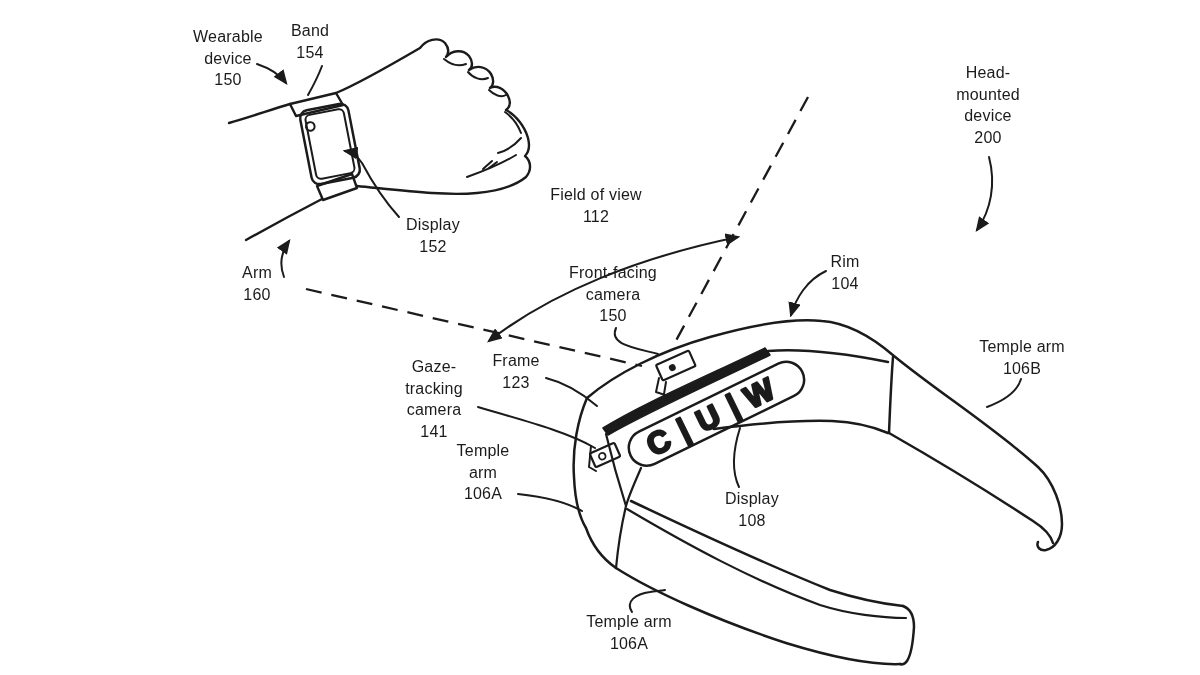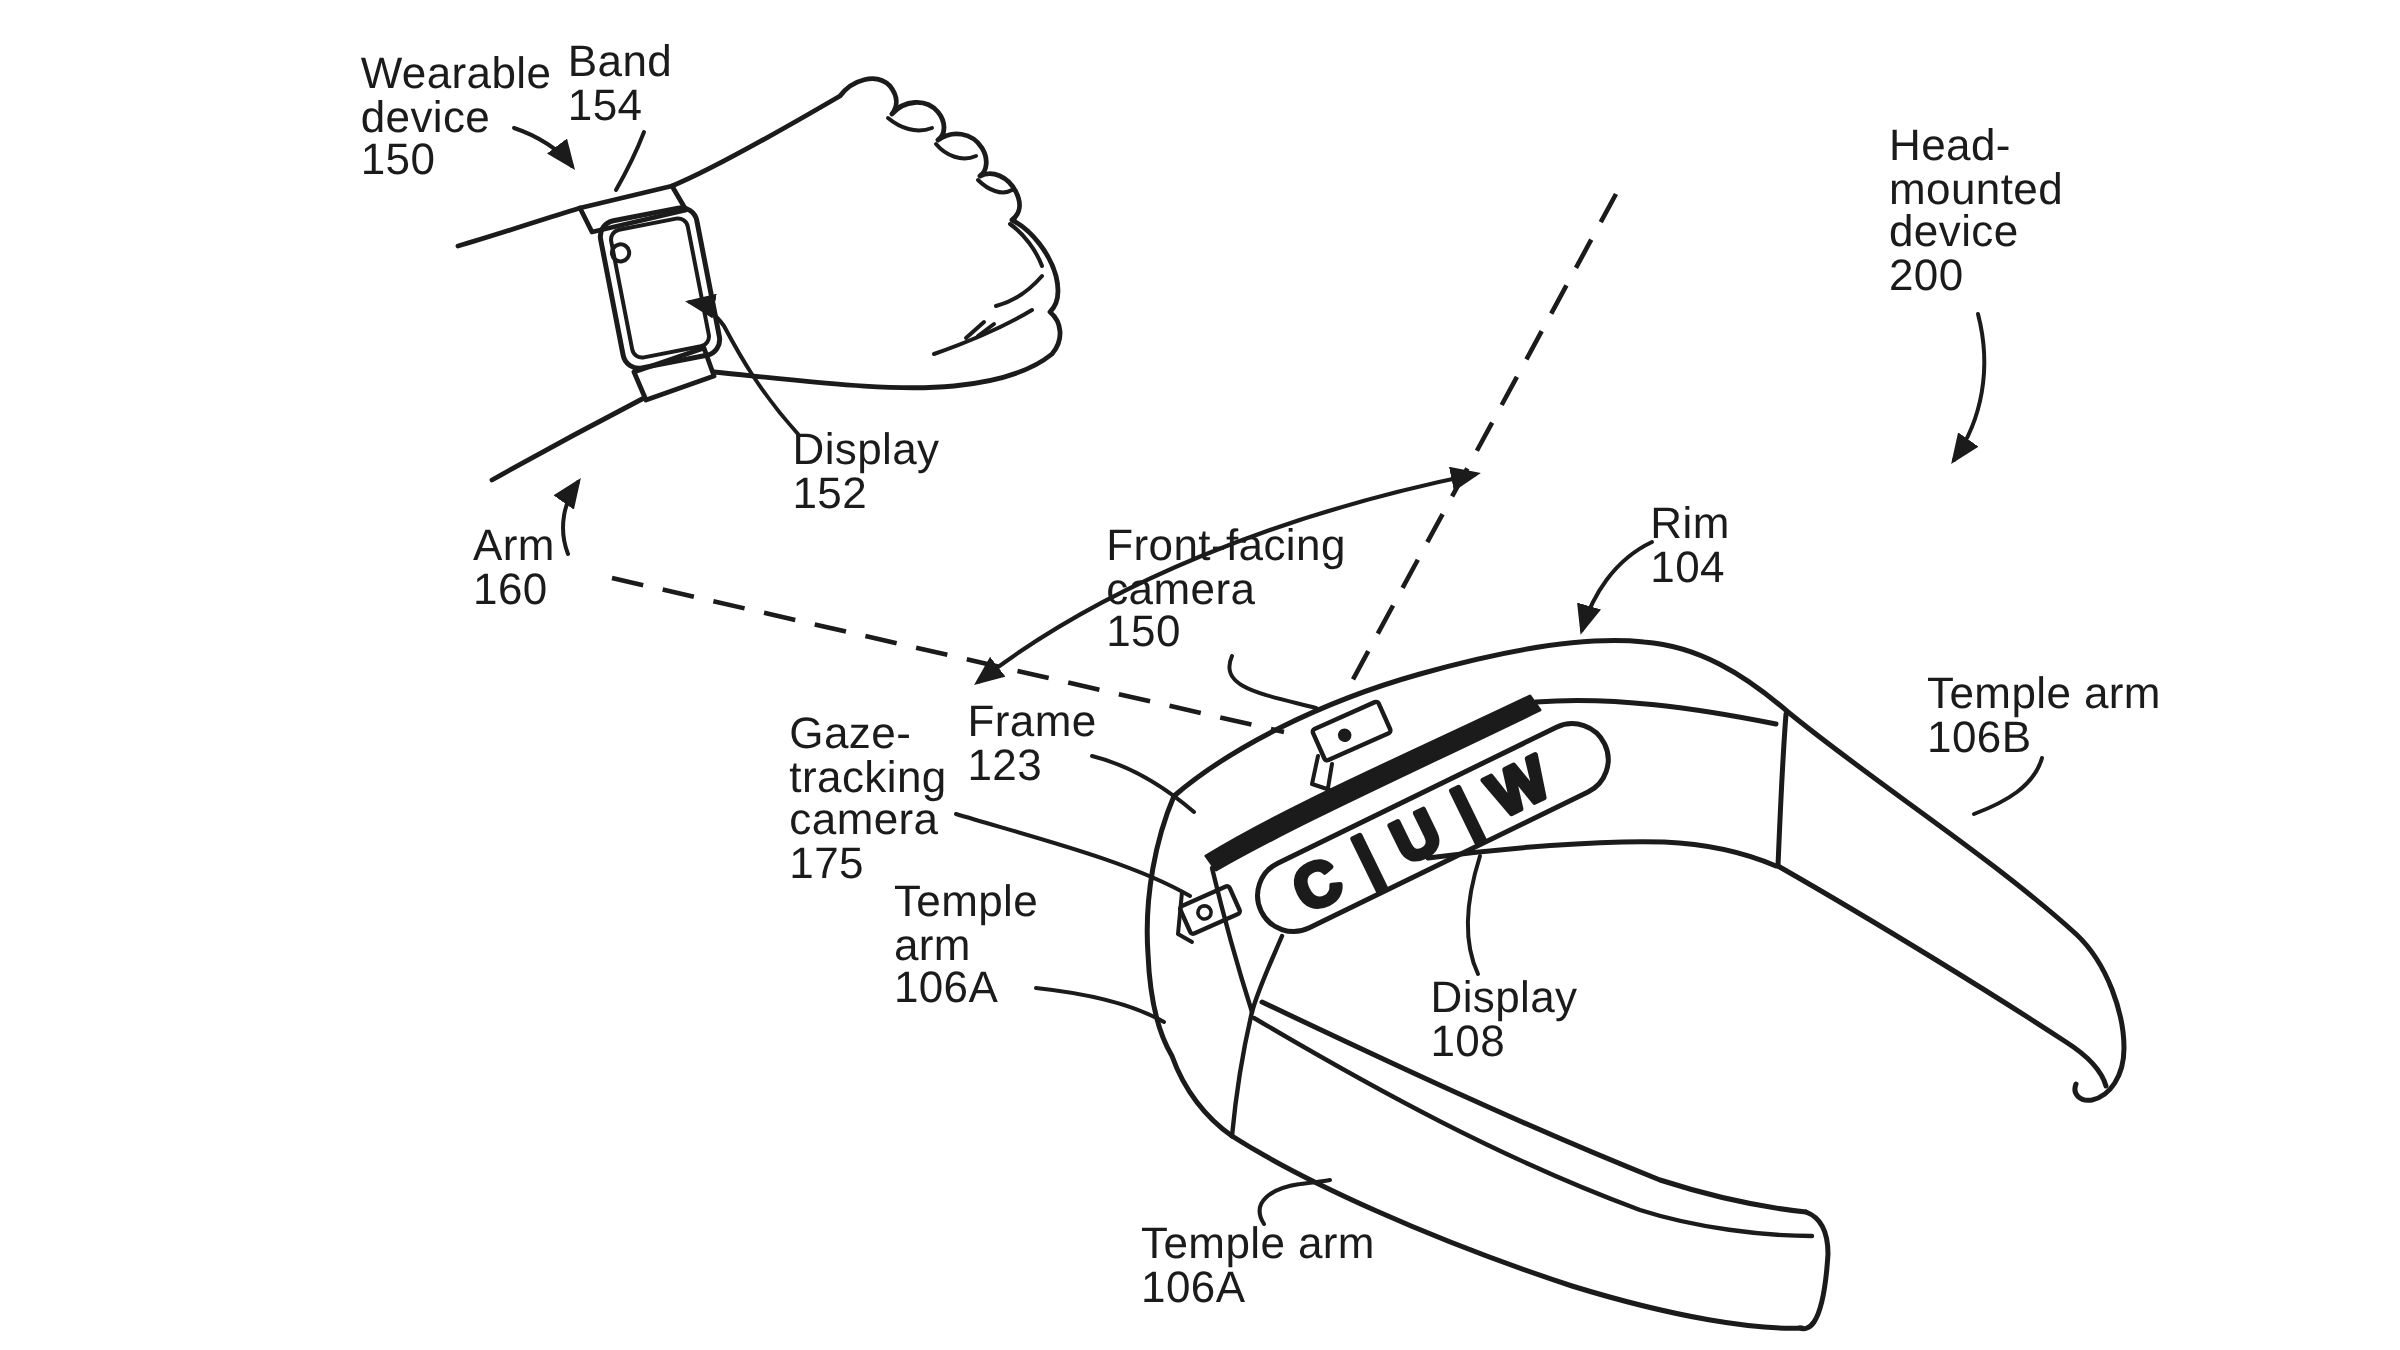--- a/index.html
+++ b/index.html
@@ -16,22 +16,23 @@
     font-family: "Liberation Sans", sans-serif;
   }
   .canvas svg {
     position: absolute;
     left: 0;
     top: 0;
   }
   .lbl {
     position: absolute;
     transform: translateX(-50%);
+    text-align: center;
     white-space: pre-line;
-    font-size: 22px;
+    font-size: 16px;
     line-height: 21.5px;
     color: #1b1b1b;
     letter-spacing: 0.2px;
   }
   .pill-letter {
     font-family: "Liberation Sans", sans-serif;
     font-size: 31px;
     font-weight: 700;
     fill: #1b1b1b;
   }
@@ -157,37 +158,39 @@
 
   <div class="lbl" style="left:228px; top:26px">Wearable
 device
 150</div>
   <div class="lbl" style="left:310px; top:20px">Band
 154</div>
   <div class="lbl" style="left:988px; top:62px">Head-
 mounted
 device
 200</div>
+  <div class="lbl" style="left:596px; top:184px">Field of view
+112</div>
   <div class="lbl" style="left:433px; top:214px">Display
 152</div>
   <div class="lbl" style="left:257px; top:262px">Arm
 160</div>
   <div class="lbl" style="left:613px; top:262px">Front-facing
 camera
 150</div>
   <div class="lbl" style="left:845px; top:251px">Rim
 104</div>
   <div class="lbl" style="left:1022px;top:336px">Temple arm
 106B</div>
   <div class="lbl" style="left:516px; top:350px">Frame
 123</div>
   <div class="lbl" style="left:434px; top:356px">Gaze-
 tracking
 camera
-175</div>
+141</div>
   <div class="lbl" style="left:483px; top:440px">Temple
 arm
 106A</div>
   <div class="lbl" style="left:752px; top:488px">Display
 108</div>
   <div class="lbl" style="left:629px; top:611px">Temple arm
 106A</div>
 
 </div>
 

